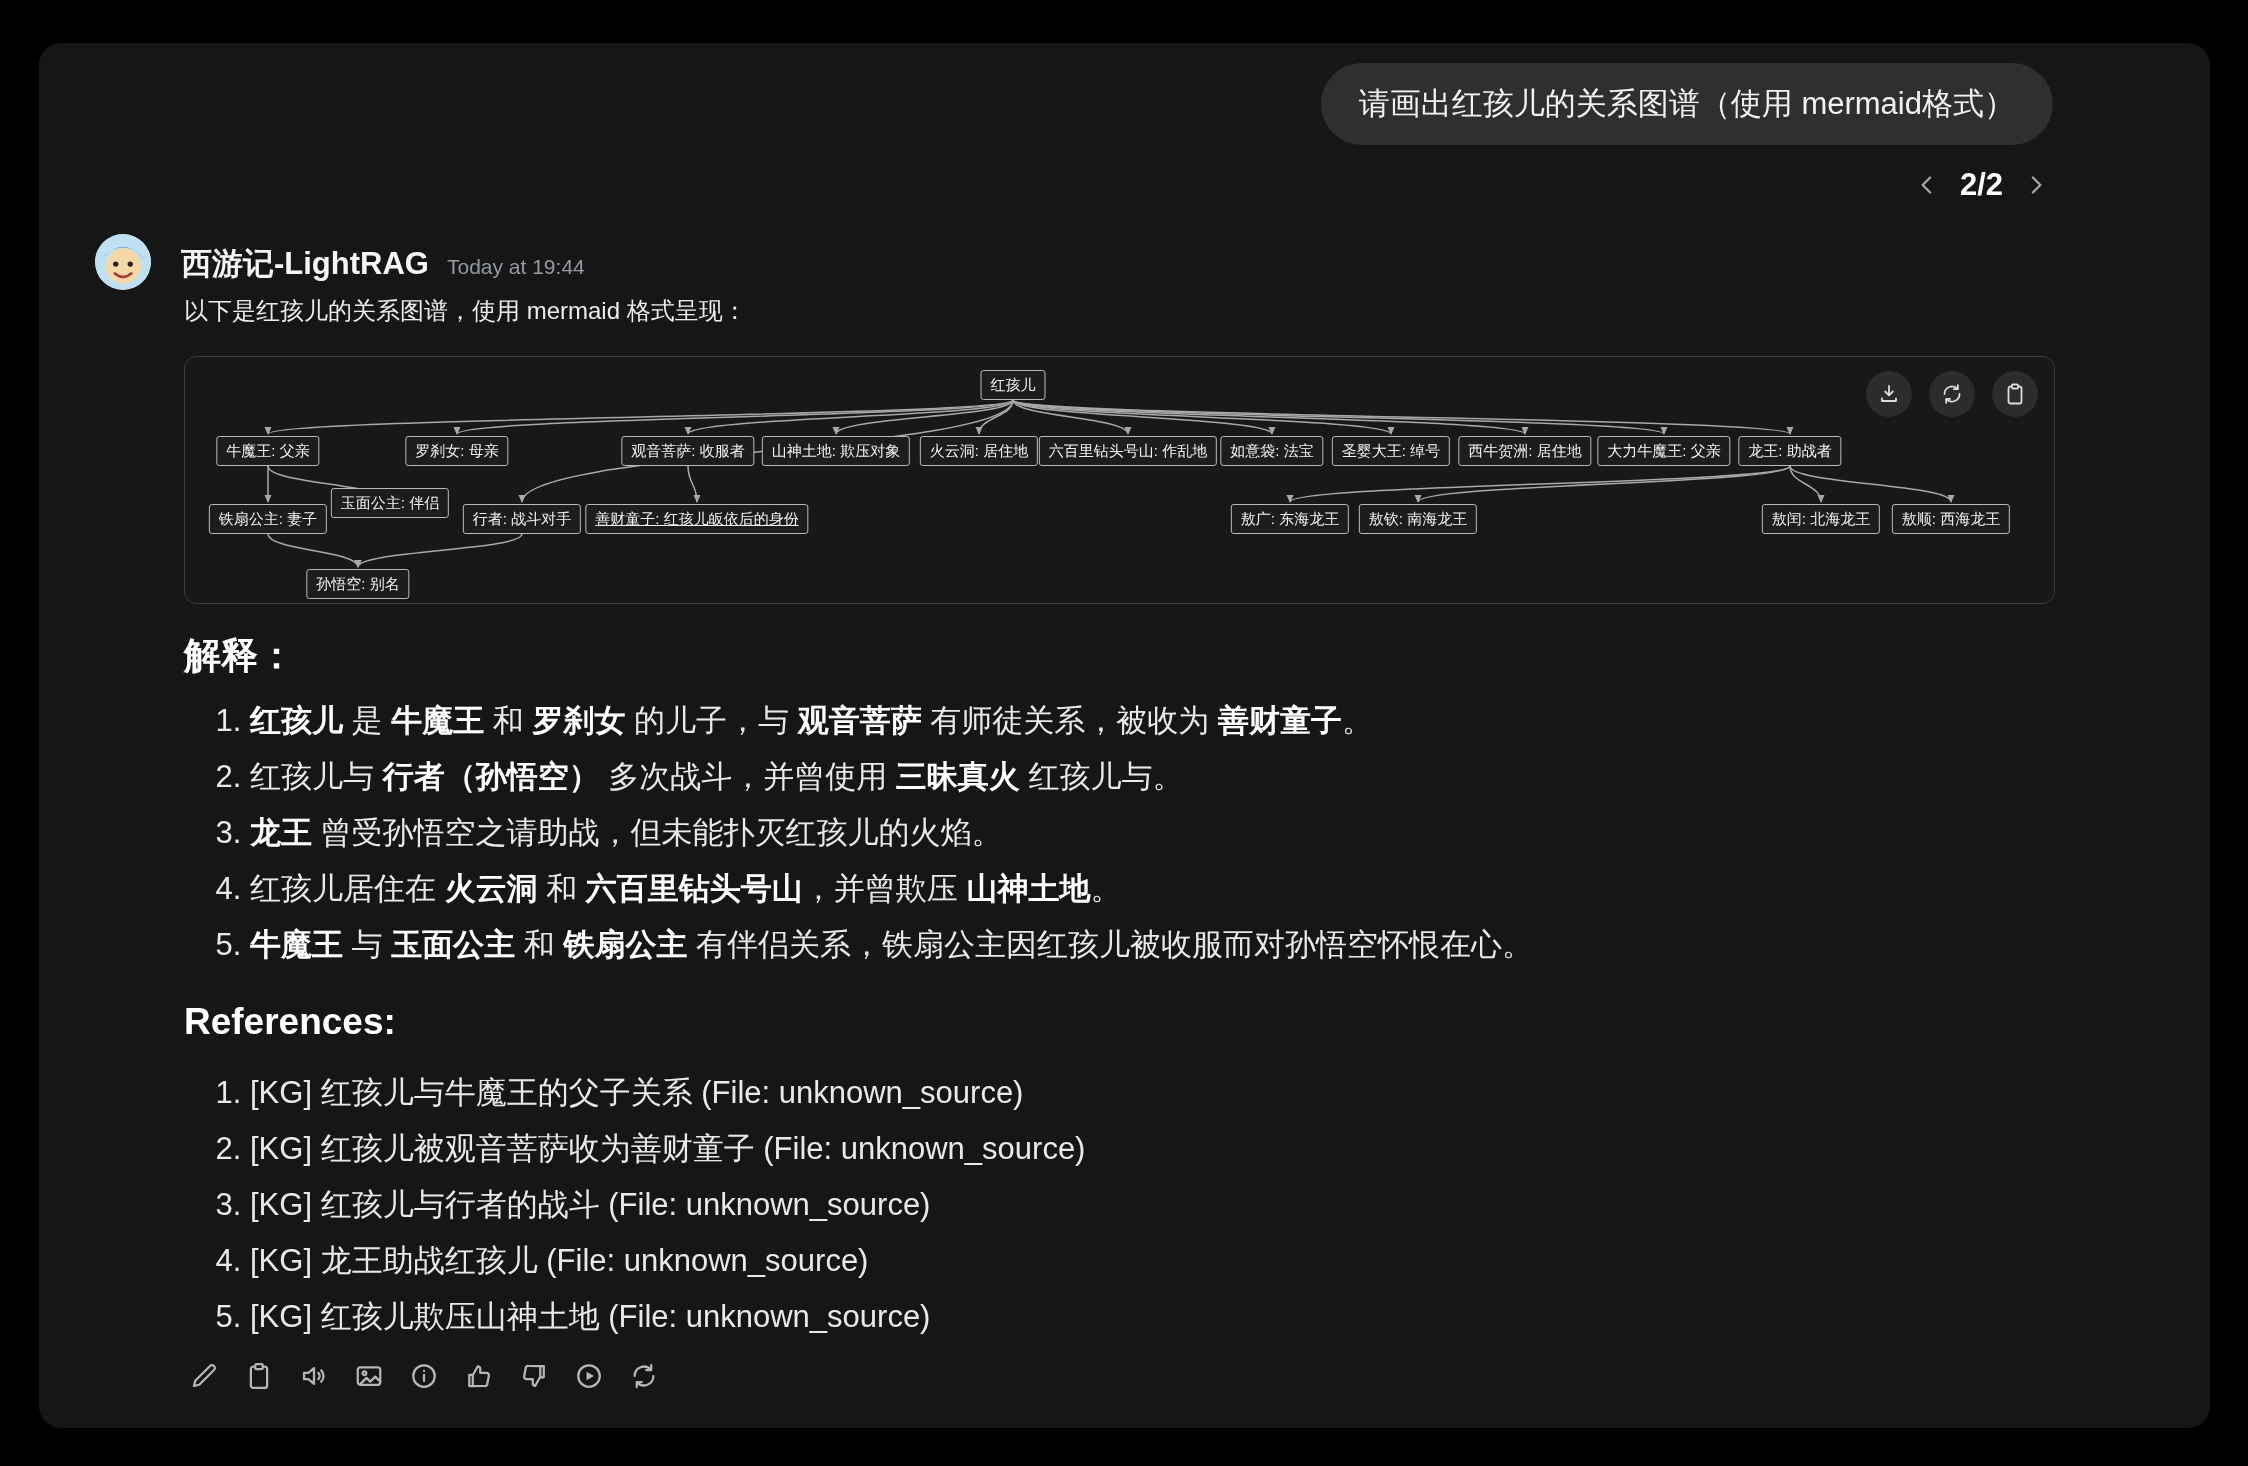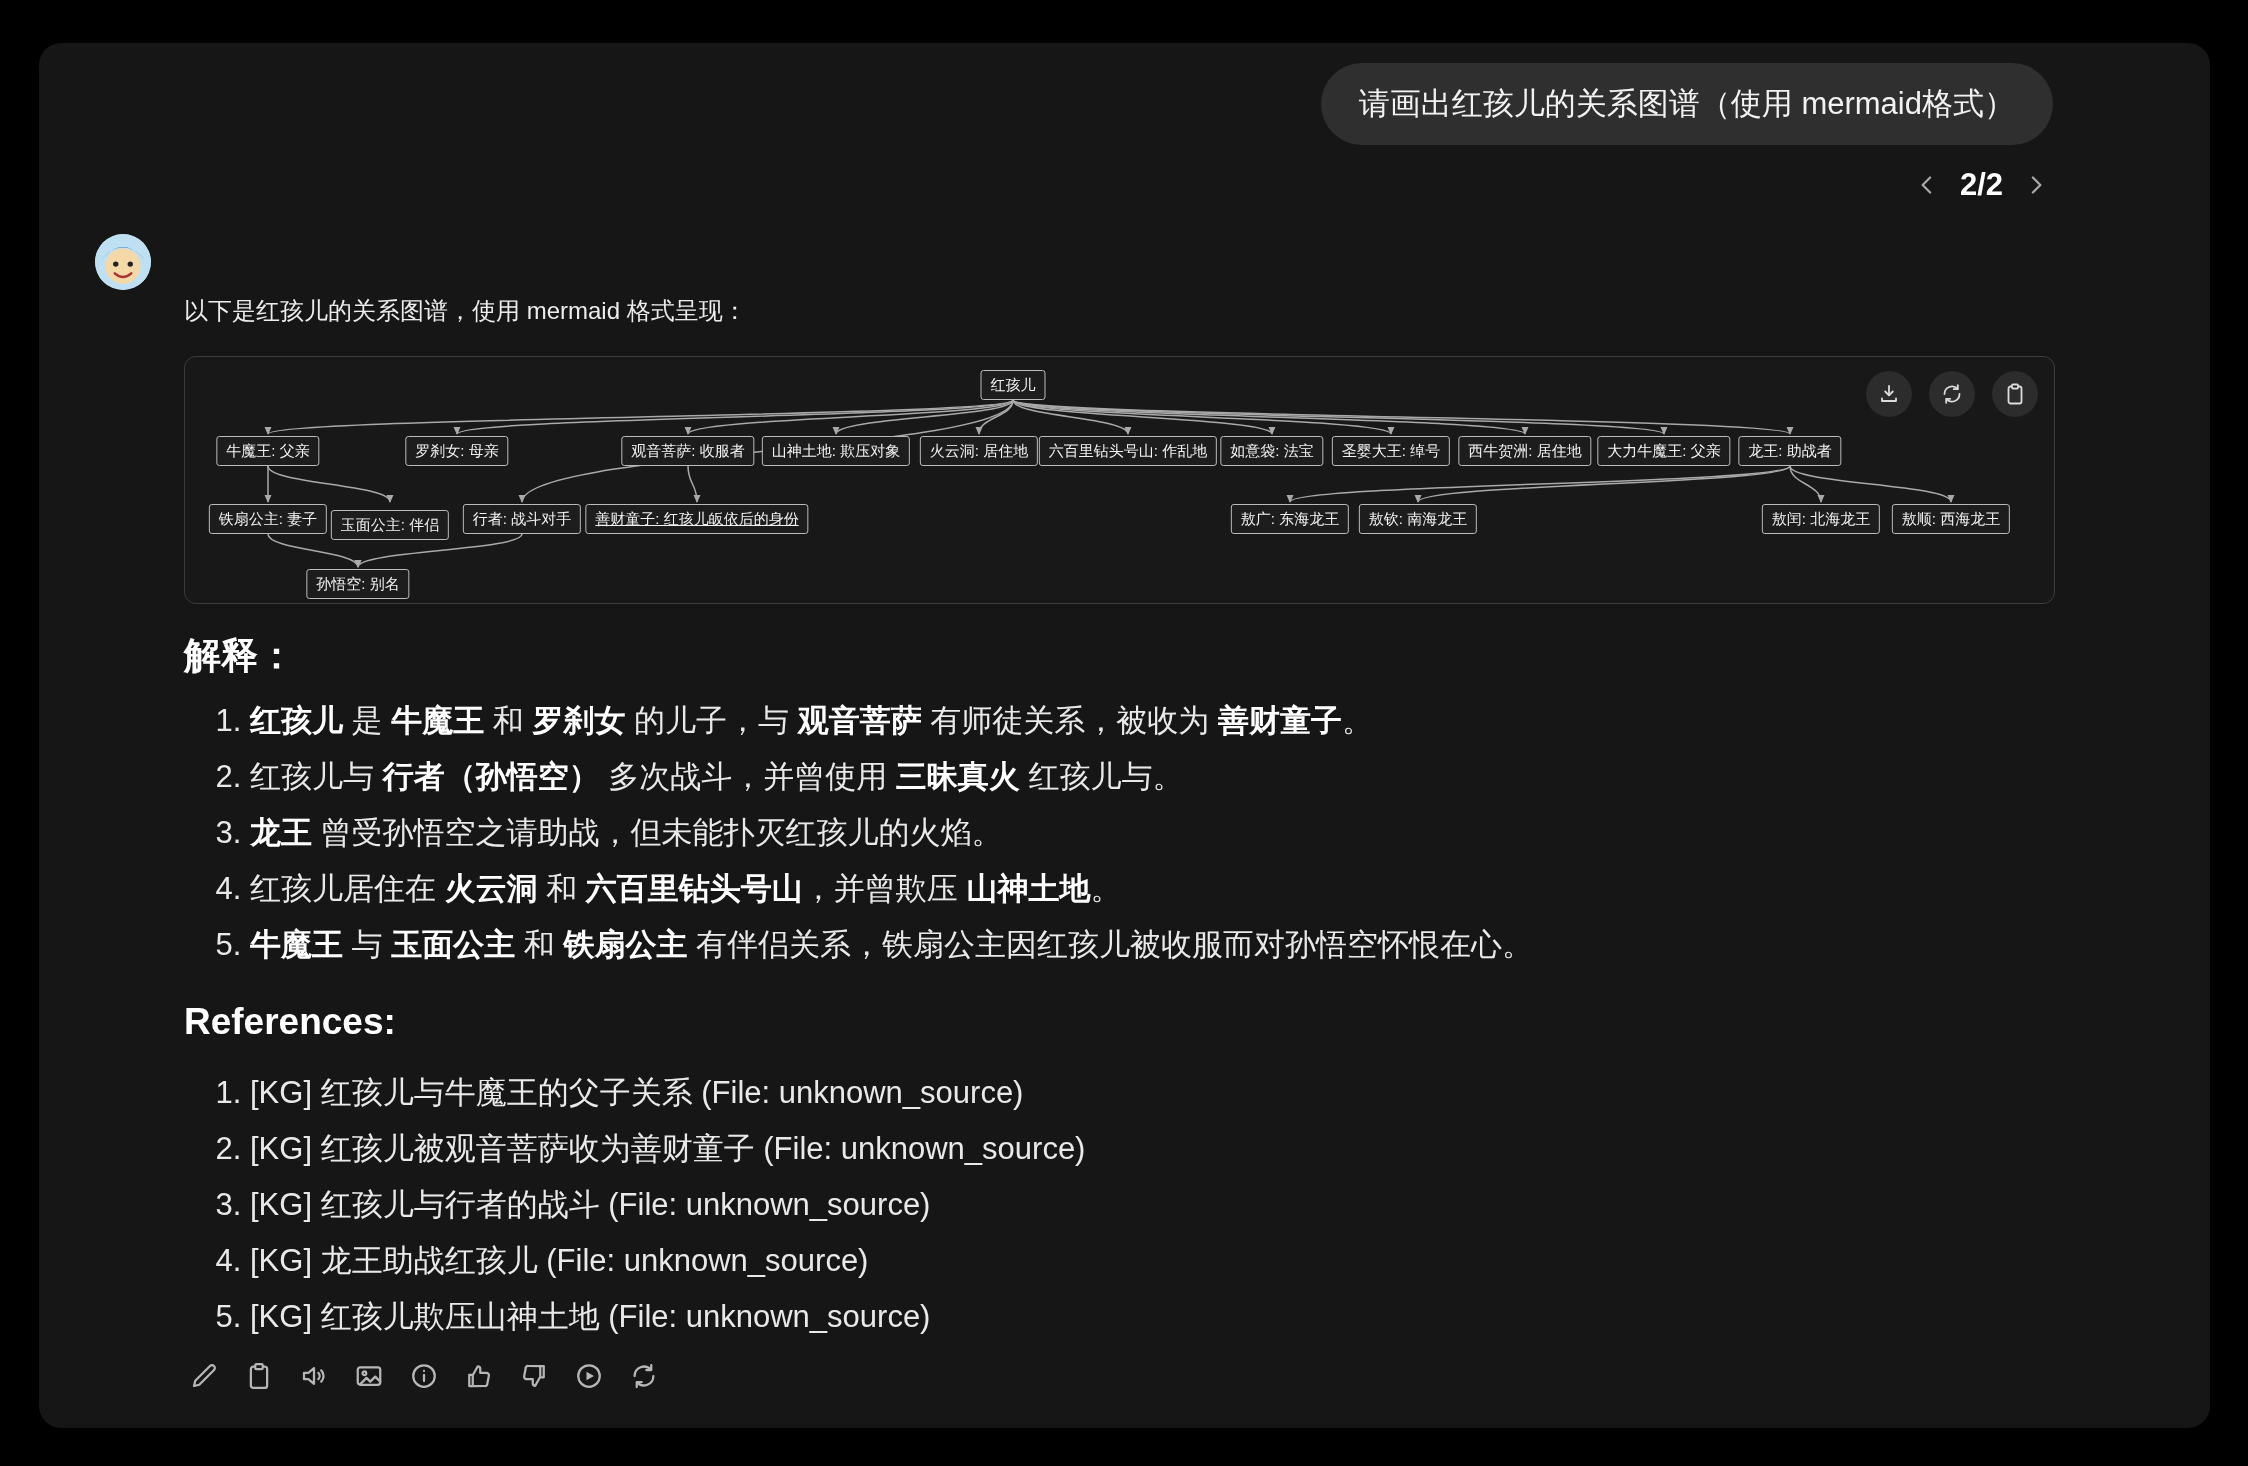--- a/index.html
+++ b/index.html
@@ -82,20 +82,24 @@
     <svg viewBox="0 0 54 54">
       <circle cx="27" cy="27" r="27" fill="#bfe0f2"></circle>
       <circle cx="27" cy="31" r="17" fill="#f4d8a8"></circle>
       <path d="M6 25 Q27 0 48 25 Q39 13 27 13 Q15 13 6 25 z" fill="#3a79b8"></path>
       <circle cx="20" cy="29" r="2.6" fill="#222"></circle>
       <circle cx="34" cy="29" r="2.6" fill="#222"></circle>
       <path d="M19 38 q8 7 16 0" stroke="#a33" stroke-width="2.4" fill="none" stroke-linecap="round"></path>
     </svg>
   </div>
 
+  <div class="msg-head">
+    <span class="msg-author">西游记-LightRAG</span>
+    <span class="msg-time">Today at 19:44</span>
+  </div>
 
   <div class="msg-intro">以下是红孩儿的关系图谱，使用 mermaid 格式呈现：</div>
 
   <div class="diagram">
     <div class="diagram-toolbar" id="diagram-toolbar">
         <div class="dbtn">
           <svg viewBox="0 0 24 24" fill="none" stroke="currentColor" stroke-width="1.8" stroke-linecap="round" stroke-linejoin="round">
             <path d="M12 4v9"></path>
             <polyline points="8.2 9.5 12 13.3 15.8 9.5"></polyline>
             <path d="M5 16.5v2.5h14v-2.5"></path>
@@ -151,21 +155,21 @@
         <div class="gnode" style="left: 503px; top: 94px;">观音菩萨: 收服者</div>
         <div class="gnode" style="left: 651px; top: 94px;">山神土地: 欺压对象</div>
         <div class="gnode" style="left: 794px; top: 94px;">火云洞: 居住地</div>
         <div class="gnode" style="left: 943px; top: 94px;">六百里钻头号山: 作乱地</div>
         <div class="gnode" style="left: 1087px; top: 94px;">如意袋: 法宝</div>
         <div class="gnode" style="left: 1206px; top: 94px;">圣婴大王: 绰号</div>
         <div class="gnode" style="left: 1340px; top: 94px; text-align: right;">西牛贺洲: 居住地</div>
         <div class="gnode" style="left: 1479px; top: 94px;">大力牛魔王: 父亲</div>
         <div class="gnode" style="left: 1605px; top: 94px;">龙王: 助战者</div>
         <div class="gnode" style="left: 83px; top: 162px;">铁扇公主: 妻子</div>
-        <div class="gnode" style="left: 205px; top: 168px;">玉面公主: 伴侣</div>
+        <div class="gnode" style="left: 205px; top: 146px;">玉面公主: 伴侣</div>
         <div class="gnode" style="left: 337px; top: 162px;">行者: 战斗对手</div>
         <div class="gnode" style="left: 512px; top: 162px; text-decoration: underline;">善财童子: 红孩儿皈依后的身份</div>
         <div class="gnode" style="left: 1105px; top: 162px;">敖广: 东海龙王</div>
         <div class="gnode" style="left: 1233px; top: 162px;">敖钦: 南海龙王</div>
         <div class="gnode" style="left: 1636px; top: 162px;">敖闰: 北海龙王</div>
         <div class="gnode" style="left: 1766px; top: 162px;">敖顺: 西海龙王</div>
         <div class="gnode" style="left: 173px; top: 227px;">孙悟空: 别名</div>
       </div>
   </div>
 

